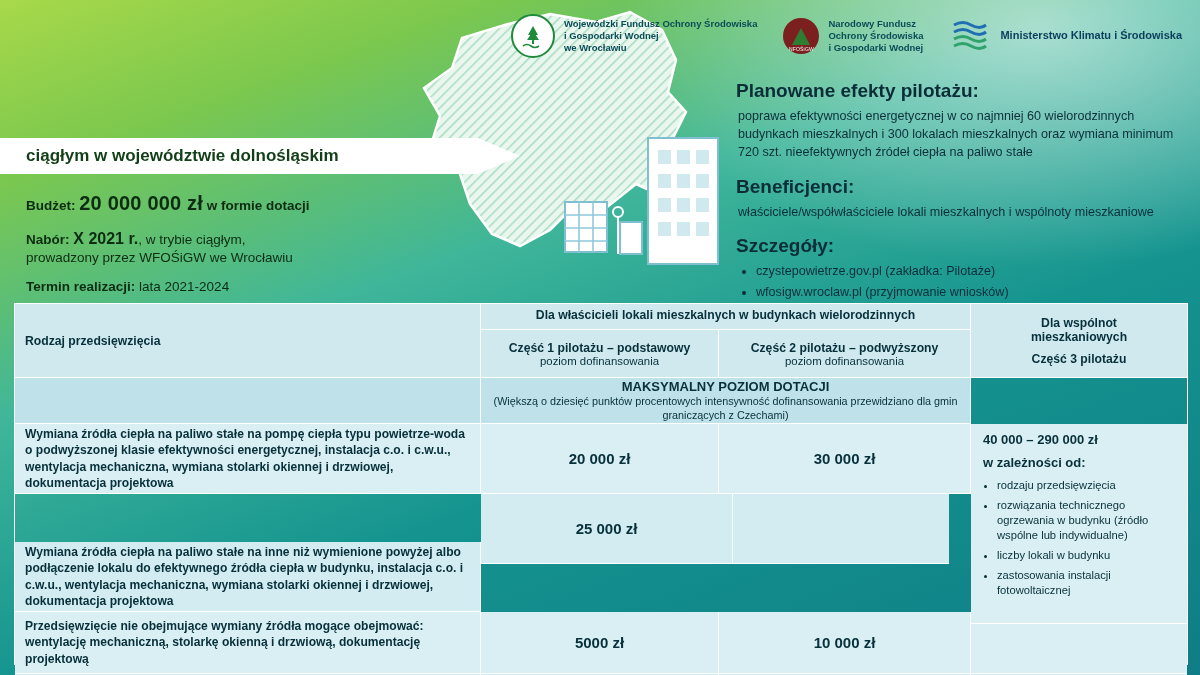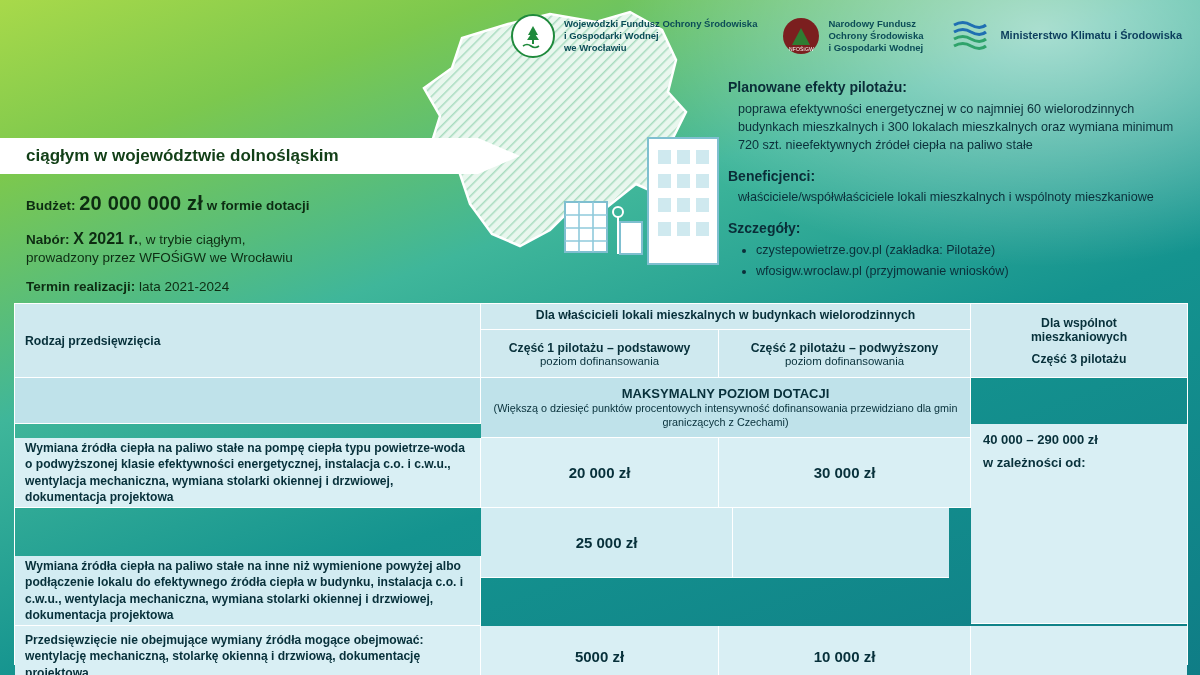--- a/index.html
+++ b/index.html
@@ -51,21 +51,21 @@
     display:flex;align-items:center;
   }
   .ribbon span{padding-left:26px;font-weight:bold;font-size:17px;color:#123f17;}
   .facts{position:absolute;left:26px;top:190px;width:440px;color:#0d2c12;}
   .fact{margin-bottom:11px;font-size:13.5px;line-height:1.34;}
   .fact b{font-size:13.5px;}
   .fact .big{font-size:20px;font-weight:bold;letter-spacing:.2px;}
   .fact .mid{font-size:16px;font-weight:bold;}
   
   .info{position:absolute;left:728px;top:78px;width:452px;color:#0b2f3a;font-size:12.6px;line-height:1.42;}
-  .info h3{margin:0 0 3px 0;font-size:14px;color:#0a2d38;}
+  .info h3{margin:0 0 3px 8px;font-size:19px;color:#0a2d38;}
   .info p{margin:0 0 12px 0;padding-left:10px;}
   .info ul{margin:2px 0 0 0;padding-left:28px;}
   .info li{margin-bottom:3px;}
   
   .map{position:absolute;left:400px;top:8px;width:330px;height:290px;}
   .building{position:absolute;left:560px;top:130px;width:180px;height:140px;}
   
   .table{
     position:absolute;left:14px;top:303px;width:1172px;height:360px;
     border:1px solid #ffffff;
@@ -243,27 +243,33 @@
       </div>
       <div class="tcell c3 hdr vcenter" style="height:48px;">
         <div>Część 2 pilotażu – podwyższony</div>
         <div class="hdr-sub">poziom dofinansowania</div>
       </div>
       <div class="tcell c4 hdr" style="height:48px;visibility:hidden;"></div>
     </div>
 
     <div class="trow">
       <div class="tcell c1 band" style="height:46px;"></div>
-      <div class="tcell band vcenter" style="width:490px;height:60px;text-align:center;">
+      <div class="tcell band vcenter" style="width:490px;height:46px;text-align:center;">
         <div style="font-weight:bold;font-size:13px;">MAKSYMALNY POZIOM DOTACJI</div>
         <div style="font-size:10.8px;line-height:1.3;">(Większą o dziesięć punktów procentowych intensywność dofinansowania przewidziano dla gmin graniczących z Czechami)</div>
       </div>
       <div class="right-merged" style="height:auto;position:absolute;right:0;top:120px;bottom:40px;">
         <div class="rt">40 000 – 290 000 zł</div>
         <div class="rt">w zależności od:</div>
+        <ul>
+          <li>rodzaju przedsięwzięcia</li>
+          <li>rozwiązania technicznego ogrzewania w budynku (źródło wspólne lub indywidualne)</li>
+          <li>liczby lokali w budynku</li>
+          <li>zastosowania instalacji fotowoltaicznej</li>
+        </ul>
       </div>
     </div>
 
     <div class="trow">
       <div class="tcell c1 body-row desc" style="height:70px;">Wymiana źródła ciepła na paliwo stałe na pompę ciepła typu powietrze-woda o podwyższonej klasie efektywności energetycznej, instalacja c.o. i c.w.u., wentylacja mechaniczna, wymiana stolarki okiennej i drzwiowej, dokumentacja projektowa</div>
       <div class="tcell c2 body-row amount" style="height:70px;">20 000 zł</div>
       <div class="tcell c3 body-row amount" style="height:70px;">30 000 zł</div>
       <div class="tcell c4 body-row" style="height:70px;"></div>
     </div>
 

